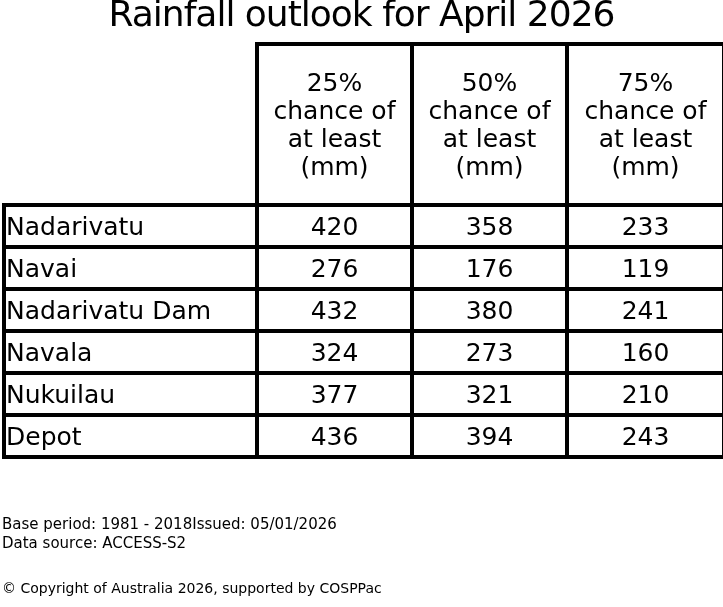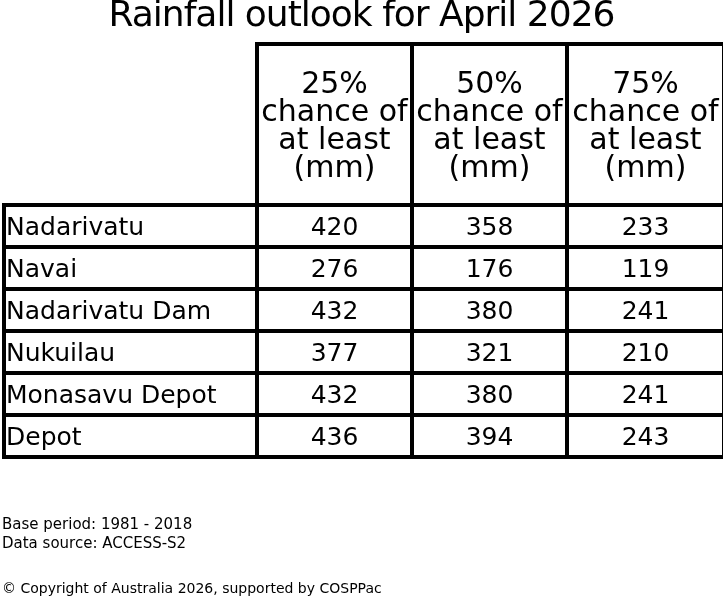--- a/index.html
+++ b/index.html
@@ -46,21 +46,21 @@
     border: none;
     background: #ffffff;
   }
   tr.header-row {
     height: 161px;
   }
   tr.header-row th.colhead {
     text-align: center;
     white-space: pre-line;
     line-height: 28px;
-    font-size: 30px;
+    font-size: 25px;
   }
   tr.data-row {
     height: 42px;
   }
   td.station {
     text-align: left;
     padding-left: 24px;
     white-space: nowrap;
     margin-top: 28px;
   }
@@ -129,42 +129,43 @@
     <td class="value">176</td>
     <td class="value">119</td>
   </tr>
   <tr class="data-row">
     <td class="station">Nadarivatu Dam</td>
     <td class="value">432</td>
     <td class="value">380</td>
     <td class="value">241</td>
   </tr>
   <tr class="data-row">
+    <td class="station">Navala</td>
+    <td class="value">324</td>
+    <td class="value">273</td>
+    <td class="value">160</td>
+  </tr>
+  <tr class="data-row">
     <td class="station">Nukuilau</td>
     <td class="value">377</td>
     <td class="value">321</td>
     <td class="value">210</td>
-  </tr>
-  <tr class="data-row">
-    <td class="station">Monasavu Depot</td>
-    <td class="value">432</td>
-    <td class="value">380</td>
-    <td class="value">241</td>
   </tr>
   <tr class="data-row">
     <td class="station">Depot</td>
     <td class="value">436</td>
     <td class="value">394</td>
     <td class="value">243</td>
   </tr>
 </tbody>
   </table>
 
 <div class="meta">
   <div class="meta-left">
     <div>Base period: 1981 - 2018</div>
     <div>Data source: ACCESS-S2</div>
   </div>
   <div class="meta-right">
+    <div>Issued: 05/01/2026</div>
   </div>
 </div>
 
 <div class="copyright">© Copyright of Australia 2026, supported by COSPPac</div>
 
 </body></html>

